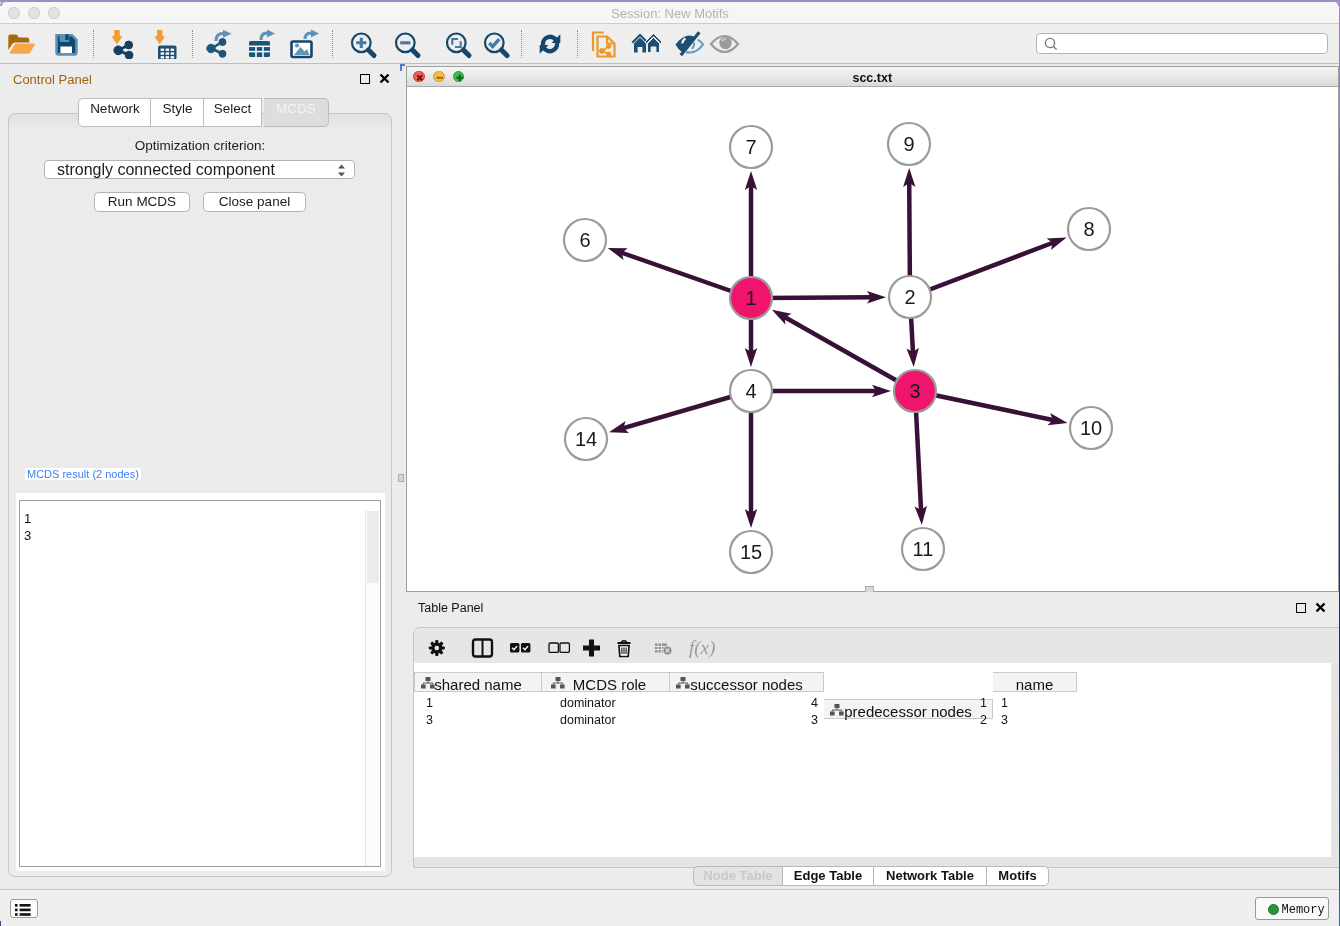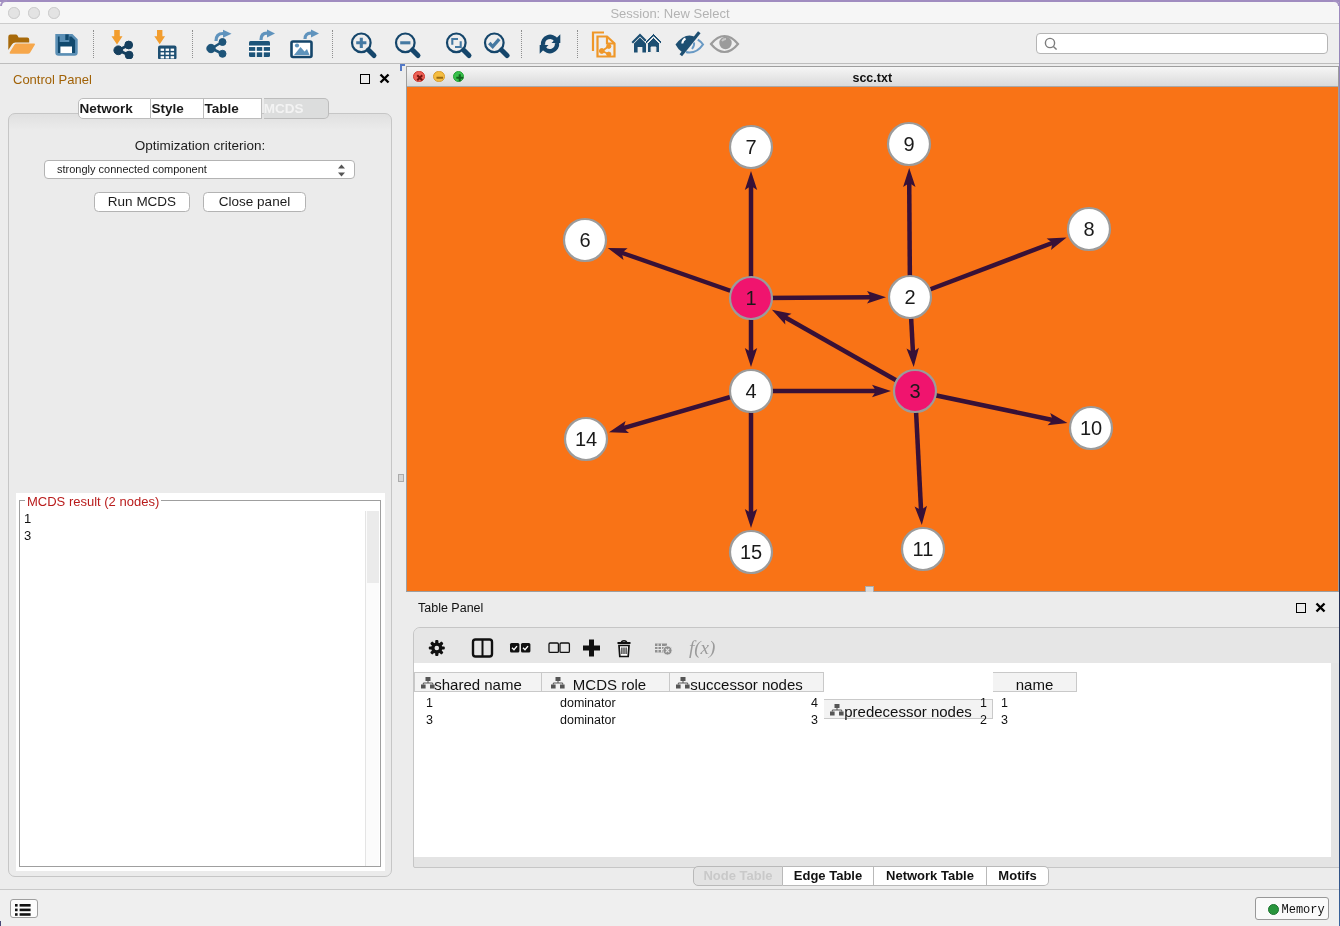--- a/index.html
+++ b/index.html
@@ -26,42 +26,42 @@
   #bledge { left:0; top:921px; width:5px; height:5px; background:#37589c; }
   #bledge::after { content:''; position:absolute; left:0; top:0; width:10px; height:10px; background:#efefef; border-bottom-left-radius:6px; border-left:1px solid #4a4878; border-bottom:1px solid #37589c;}
   
   #cpheader { top:72px; left:13px; font-size:13px; color:#a16207; }
   .winbtns { display:flex; gap:9px; align-items:center; }
   #cpbtns { top:73px; left:360px; }
   .floatbtn { width:10px; height:10px; border:1.4px solid #000; background:transparent; }
   .xbtn { width:11px; height:11px; }
   #cppanel { top:112.5px; left:8px; width:384px; height:764.5px; background:#ebebeb; border:1px solid #c6c6c6; border-radius:7px;
              background:linear-gradient(180deg,#e0e0e0 0px,#ebebeb 16px); }
-  .tab { position:absolute; top:98px; height:21px; background:#ffffff; border:1px solid #bcbcbc; color:#1a1a1a;
-         font-size:13.5px; font-weight:bold; line-height:19px; z-index:3; }
+  .tab { position:absolute; top:98px; height:29px; background:#ffffff; border:1px solid #bcbcbc; color:#1a1a1a;
+         font-size:13.5px; font-weight:normal; text-align:center; line-height:19px; z-index:3; }
   #tab-net { left:78.4px; width:73px; border-radius:5px 0 0 5px; }
   #tab-style { left:151.4px; width:53px; border-left:none; }
   #tab-select { left:204.4px; width:57.4px; border-left:none; }
   #tab-mcds { left:263.8px; width:65px; border-left:none; border-radius:0 5px 5px 0; background:#dcdddd; color:#f3f3f3; }
   #optlabel { top:138px; left:0; width:400px; text-align:center; font-size:13.5px; color:#1c1c1c; }
   #combo { top:160px; left:44px; width:311px; height:19px; background:#fff; border:1px solid #b3b3b3; border-radius:4px;
-           font-size:11px; color:#1c1c1c; line-height:17px; padding-left:12px; }
+           font-size:16px; color:#1c1c1c; line-height:17px; padding-left:12px; }
   .btn { position:absolute; height:20px; background:#ffffff; border:1px solid #b3b3b3; border-radius:4.5px;
          font-size:13.5px; color:#1c1c1c; text-align:center; line-height:18px; }
   #btn-run { top:192px; left:94px; width:96px; }
   #btn-close { top:192px; left:203px; width:103px; }
   #mcdsbox { top:493px; left:16px; width:369px; height:378px; background:#ffffff; }
   #mcdsborder { top:500px; left:19px; width:362px; height:367px; border:1px solid #9f9f9f; }
-  #mcdslegend { top:494px; left:25px; background:#ffffff; padding:0 2px; font-size:13px; color:#b91c1c; }
+  #mcdslegend { top:468px; left:25px; background:#ffffff; padding:0 2px; font-size:11px; color:#3b82f6; }
   #mcdstext { top:510px; left:24px; font-size:13px; color:#111; line-height:17px; }
   #mcdssb { top:511px; left:365px; width:14px; height:355px; background:#fbfbfb; border-left:1px solid #e4e4e4; }
   #mcdssb::after { content:''; position:absolute; left:1px; top:0px; width:12px; height:72px; background:#ebebeb; }
   #splitterh { top:474px; left:398px; width:6px; height:8px; background:#d6d6d6; border:1px solid #ababab; }
   
-  #netframe { top:66px; left:406px; width:932.5px; height:526px; background:#f97316; border:1px solid #9e9e9e; }
+  #netframe { top:66px; left:406px; width:932.5px; height:526px; background:#ffffff; border:1px solid #9e9e9e; }
   #nettitle { top:0; left:0; width:100%; height:20px; background:linear-gradient(180deg,#f6f6f6,#dadada); border-bottom:1px solid #a9a9a9; }
   #nettitletext { top:4px; left:0; width:100%; text-align:center; font-size:12.5px; color:#111; font-weight:bold; }
   .mac { width:11.5px; height:11.5px; border-radius:50%; top:3.6px; }
   #netbottomhandle { top:519px; left:458px; width:9px; height:6px; background:#dadada; border:1px solid #ababab; border-bottom:none; }
   
   #tpheader { top:601px; left:418px; font-size:12.5px; color:#111; }
   #tpbtns { top:602px; left:1296px; }
   #tpanel { top:627px; left:413px; width:1107px; height:241px; background:#e4e4e4; border:1px solid #c6c6c6; border-radius:7px 7px 2px 2px; overflow:hidden; }
   #tptoolbar { top:0; left:0; width:100%; height:35px; background:#e6e6e6; }
   .hcell { position:absolute; top:44px; height:20px; background:#f3f3f3; border:1px solid #c9c9c9; border-left:none; font-size:15px; color:#111; }
@@ -88,21 +88,21 @@
 </head>
 <body>
 
 <div class="abs" id="titlebar"></div>
 <div class="abs" id="purpletop"></div>
 <div class="abs corner" id="ctl"></div>
 <div class="abs corner" id="ctr"></div>
 <div class="abs tl-gray" style="left:8px;"></div>
 <div class="abs tl-gray" style="left:28px;"></div>
 <div class="abs tl-gray" style="left:48px;"></div>
-<div class="abs" id="apptitle">Session: New Select</div>
+<div class="abs" id="apptitle">Session: New Motifs</div>
 <div class="abs" id="tbdiv"></div>
 
 <div class="abs" id="toolbar"></div>
 <div class="abs tbsep" style="left:93px;"></div>
 <div class="abs tbsep" style="left:192px;"></div>
 <div class="abs tbsep" style="left:332px;"></div>
 <div class="abs tbsep" style="left:521px;"></div>
 <div class="abs tbsep" style="left:577px;"></div>
 
 <svg class="abs ticon" style="left:0px;" width="37" height="30" viewBox="0 0 37 30">
@@ -244,21 +244,21 @@
   <div class="floatbtn"></div>
     <div class="xbtn">
       <svg width="11" height="11" viewBox="0 0 11 11">
         <path d="M1.5 1.5 L9.5 9.5 M9.5 1.5 L1.5 9.5" stroke="#000" stroke-width="2.4"></path>
       </svg>
     </div>
 </div>
 <div class="abs" id="cppanel"></div>
 <div class="abs tab" id="tab-net">Network</div>
 <div class="abs tab" id="tab-style">Style</div>
-<div class="abs tab" id="tab-select">Table</div>
+<div class="abs tab" id="tab-select">Select</div>
 <div class="abs tab" id="tab-mcds">MCDS</div>
 <div class="abs" id="optlabel">Optimization criterion:</div>
 <div class="abs" id="combo">strongly connected component
   <svg width="11" height="15" style="position:absolute;right:7px;top:2px;" viewBox="0 0 11 15">
       <path d="M2 5.5 L5.5 1.5 L9 5.5 Z" fill="#555"></path>
       <path d="M2 9.5 L5.5 13.5 L9 9.5 Z" fill="#555"></path>
     </svg>
 </div>
 <div class="abs btn" id="btn-run">Run MCDS</div>
 <div class="abs btn" id="btn-close">Close panel</div>

